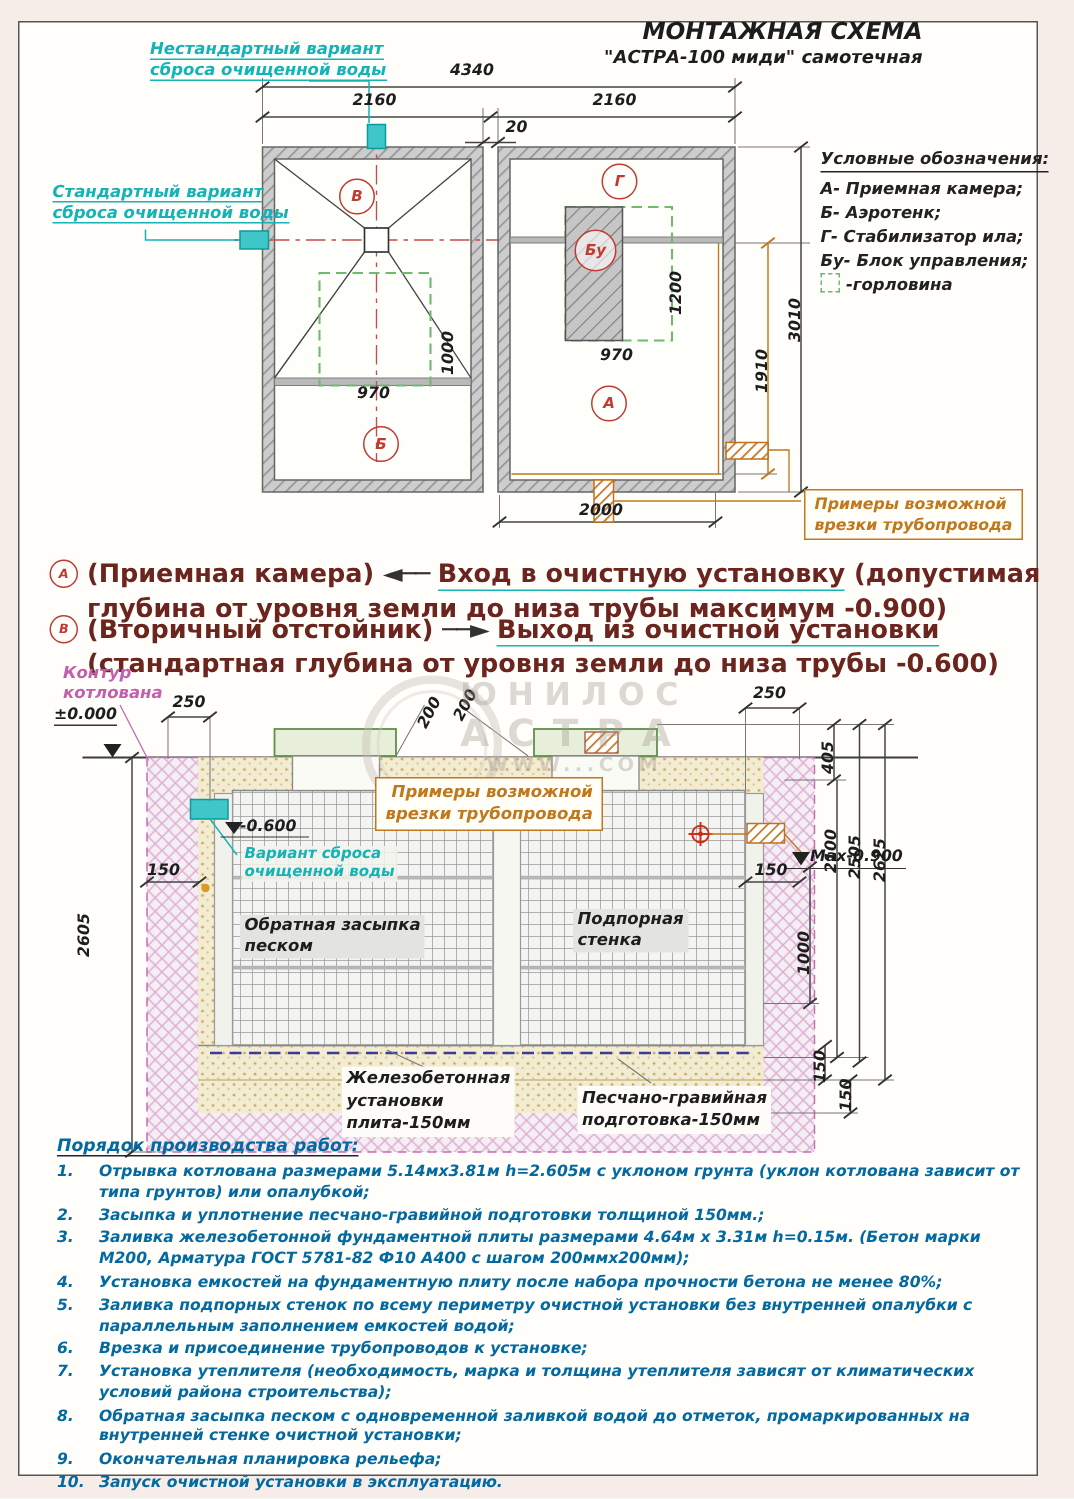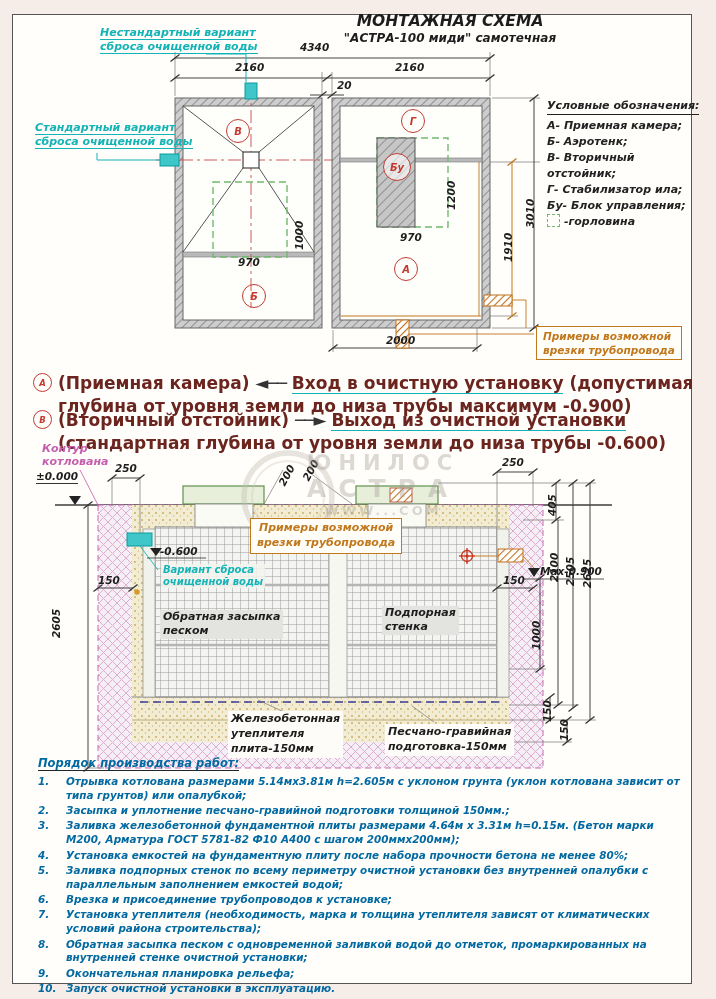--- a/index.html
+++ b/index.html
@@ -3,21 +3,21 @@
 <meta charset="utf-8">
 <style>
   body{margin:0}
   .page{position:relative;width:716px;height:999px;background:#f7ede8;font-family:"DejaVu Sans",sans-serif;overflow:hidden}
   .sheet{position:absolute;left:12px;top:14px;width:678px;height:968px;background:#fffefb;border:1.3px solid #555;z-index:1}
   svg.ovl{position:absolute;left:0;top:0;z-index:2;pointer-events:none}
   .lbl{position:absolute;z-index:3;font-style:italic;font-weight:bold;color:#1d1d1d;white-space:nowrap;line-height:1.2}
   .dim{font-size:10.5px}
   .rot{transform:rotate(-90deg);transform-origin:0 0}
   .rot60{transform:rotate(-62deg);transform-origin:0 0}
-  .ctr{text-align:center}
+  .ctr{text-align:right}
   .c-teal{color:#14b3b6}
   .c-orange{color:#c1771c}
   .c-magenta{color:#c45fae}
   .title{font-size:15.5px}
   .subtitle{font-size:12px}
   .tealline{display:block;border-bottom:1px solid #14b3b6;width:fit-content;font-size:11px}
   .circ{position:absolute;z-index:3;border:1.4px solid #c23b32;color:#c23b32;border-radius:50%;display:flex;align-items:center;justify-content:center;font-style:italic;font-weight:bold}
   .box-orange{border:1.1px solid #c1771c;background:#fffef9;padding:2px 6px;font-size:10.5px;line-height:1.35}
   .bg-grey{background:#e3e3df;padding:0 3px;font-size:11px;line-height:1.3}
   .bg-wht{background:#fdfcf8;padding:1px 3px;font-size:11px;line-height:1.35}
@@ -293,21 +293,20 @@
   <div class="circ" style="left:242px;top:284px;width:22px;height:22px;font-size:10px">Б</div>
   <div class="circ" style="left:401px;top:109px;width:22px;height:22px;font-size:10px">Г</div>
   <div class="circ" style="left:383px;top:153px;width:26px;height:26px;font-size:10px;background:rgba(255,255,255,.6)">Бу</div>
   <div class="circ" style="left:394px;top:257px;width:22px;height:22px;font-size:10px">А</div>
 
   <div class="legend">
     <span class="lg-title">Условные обозначения:</span>
     <div>
         <div class="lg-item">А- Приемная камера;</div>
         <div class="lg-item">Б- Аэротенк;</div>
-        <div class="lg-item">В- Вторичный отстойник;</div>
         <div class="lg-item">Г- Стабилизатор ила;</div>
         <div class="lg-item">Бу- Блок управления;</div>
       </div>
     <div>
       <span class="lg-sq"></span><span>-горловина</span>
     </div>
   </div>
 
   <div class="circ" style="left:33px;top:373px;width:17px;height:17px;font-size:8.5px">А</div>
   <div class="note" style="top:372px">
@@ -356,21 +355,21 @@
   <div class="lbl bg-grey" style="left:382px;top:606px">
     <span style="display:block">Подпорная</span>
     <span style="display:block">стенка</span>
   </div>
   <div class="lbl c-orange box-orange ctr" style="left:250px;top:518px;font-size:11px">
     <span style="display:block">Примеры возможной</span>
     <span style="display:block">врезки трубопровода</span>
   </div>
   <div class="lbl bg-wht" style="left:228px;top:711px">
     <span style="display:block">Железобетонная</span>
-    <span style="display:block">утеплителя</span>
+    <span style="display:block">установки</span>
     <span style="display:block">плита-150мм</span>
   </div>
   <div class="lbl bg-wht" style="left:385px;top:724px">
     <span style="display:block">Песчано-гравийная</span>
     <span style="display:block">подготовка-150мм</span>
   </div>
 
   <div class="wm">
     <div class="w1">ЮНИЛОС</div>
     <div class="w2">АСТРА</div>

